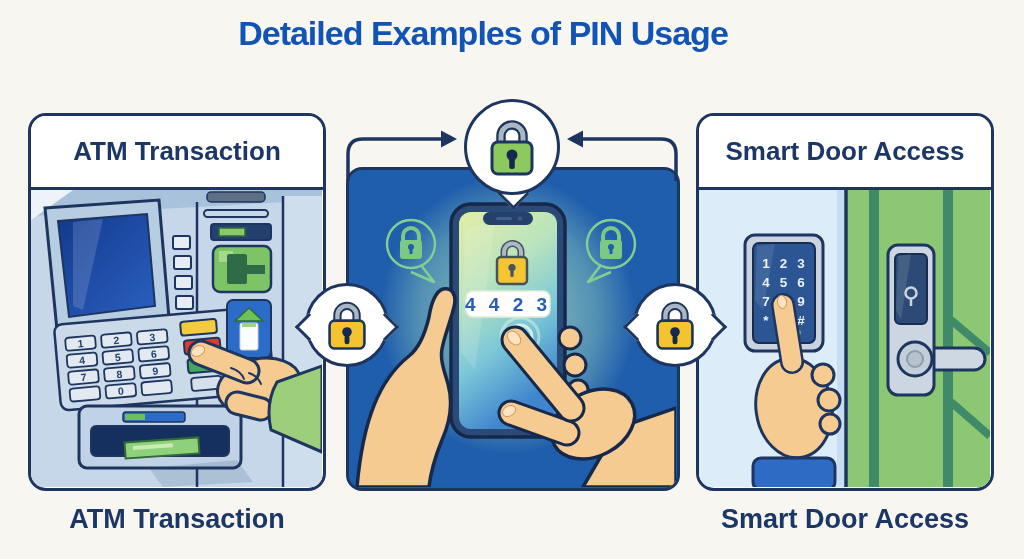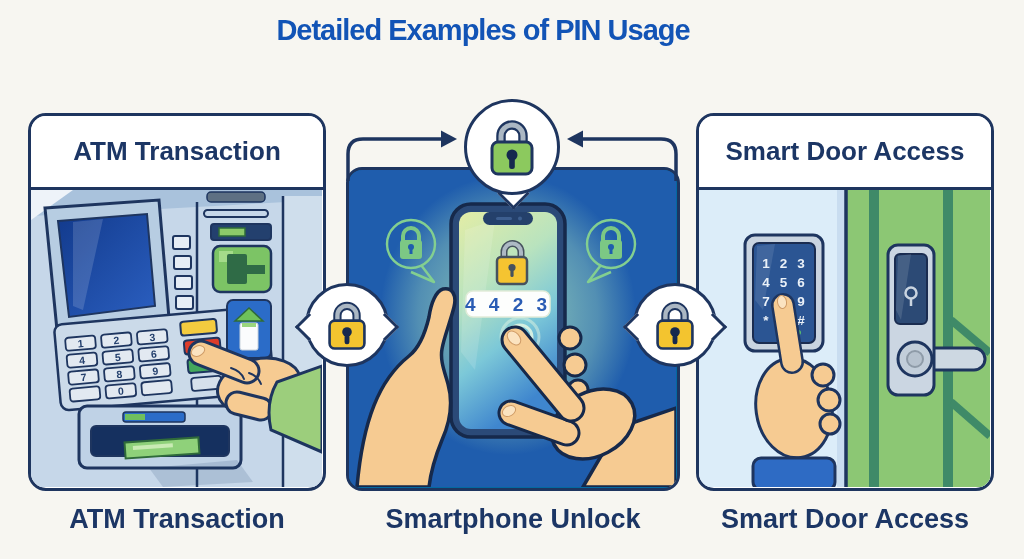--- a/index.html
+++ b/index.html
@@ -1,19 +1,19 @@
 <!DOCTYPE html>
 <html><head>
 <meta charset="utf-8">
 <style>
   html,body{margin:0;padding:0;}
   body{background:#e9e9e4;font-family:"Liberation Sans",sans-serif;}
   .stage{position:relative;width:1024px;height:559px;background:#f7f6f1;overflow:hidden;margin:0 auto;}
   .title{position:absolute;left:0;top:14px;width:966px;text-align:center;
-         font-size:29px;font-weight:bold;color:#1254b6;letter-spacing:-1px;}
+         font-size:34px;font-weight:bold;color:#1254b6;letter-spacing:-1px;}
   .panel{position:absolute;border:3.5px solid #1e355f;background:#fff;overflow:hidden;box-sizing:border-box;}
   .panel.left{left:28px;top:113px;width:298px;height:378px;border-radius:18px;}
   .panel.right{left:696px;top:113px;width:298px;height:378px;border-radius:18px;}
   .panel.mid{left:346px;top:167px;width:334px;height:324px;border-radius:16px;background:#0369a1;}
   .phead{height:71px;border-bottom:3.5px solid #1e355f;display:flex;align-items:center;justify-content:center;
          background:#ffffff;font-size:26px;font-weight:bold;color:#1c3665;}
   .art{display:block;}
   .caption{position:absolute;top:504px;text-align:center;font-size:27px;font-weight:bold;color:#1c3665;}
   .cap-atm{left:28px;width:298px;}
   .cap-phone{left:346px;width:334px;}
@@ -334,16 +334,15 @@
     <svg class="lockbox" width="46" height="54" viewBox="0 0 52 62">
       <path d="M 15,28 v -8 a 11,11 0 0 1 22,0 v 8" fill="none" stroke="#1e355f" stroke-width="9.5"></path>
       <path d="M 15,28 v -8 a 11,11 0 0 1 22,0 v 8" fill="none" stroke="#abb7c3" stroke-width="5"></path>
       <rect x="6" y="26" width="40" height="32" rx="6" fill="#f3c42f" stroke="#1e355f" stroke-width="3"></rect>
       <circle cx="26" cy="39" r="5.5" fill="#15294e"></circle>
         <rect x="23.2" y="42" width="5.6" height="11" rx="2.5" fill="#15294e"></rect>
     </svg>
   </div>
 
   <div class="caption cap-atm">ATM Transaction</div>
-  <div class="caption cap-phone">Smartphone Unlock</div>
   <div class="caption cap-door">Smart Door Access</div>
 
 </div>
 
 </body></html>

